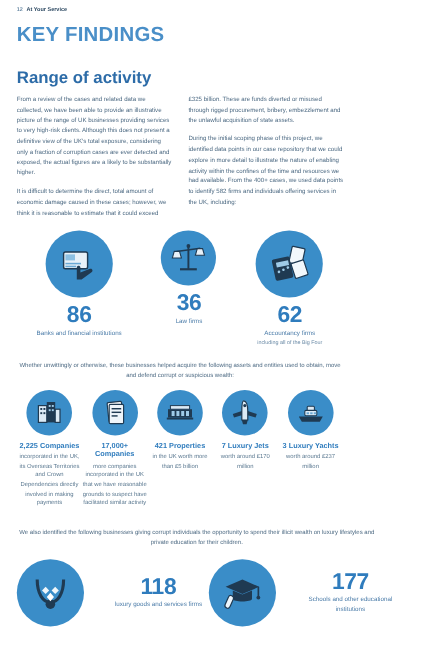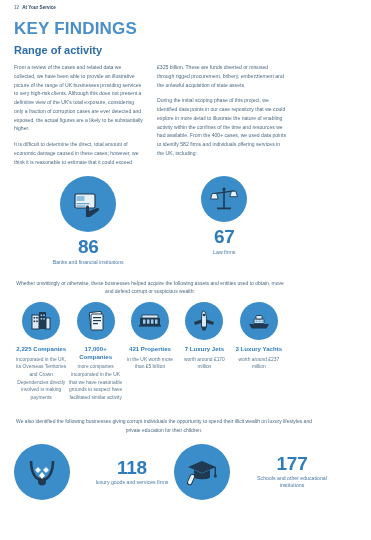--- a/index.html
+++ b/index.html
@@ -20,22 +20,22 @@
   .run-num { color: #6f8ea8; }
   .run-title { color: #2e4a63; }
 
   .page-title {
     margin-top: 9px;
     font-size: 17px; font-weight: bold; letter-spacing: .2px;
     color: #4a8fc8;
   }
 
   .section-title {
-    margin-top: 5px;
-    font-size: 11px; font-weight: bold; color: #2d6ca8;
+    margin-top: 17px;
+    font-size: 14px; font-weight: bold; color: #2d6ca8;
   }
 
   
   .cols { display: flex; gap: 14px; margin-top: 7px; }
   .col { width: 164px; }
   .col p {
     font-size: 5.1px; line-height: 1.72; color: #4d6a83; text-align: left;
   }
   .col p + p { margin-top: 7px; }
 
@@ -132,24 +132,40 @@
       <div class="circle c-sm">
         <svg width="30" height="30" viewBox="0 0 30 30">
           <rect x="14.2" y="5" width="1.6" height="19" fill="#1f3a52"></rect>
           <rect x="8" y="23.5" width="14" height="1.8" fill="#1f3a52"></rect>
           <rect x="5" y="7.6" width="20" height="1.3" fill="#1f3a52" transform="rotate(-8 15 8.2)"></rect>
           <circle cx="15" cy="5" r="1.6" fill="#1f3a52"></circle>
           <path d="M3.2 9.5 L7.6 9.5 L9.2 15 L1.6 15 Z" fill="#e8f1f8" stroke="#1f3a52" stroke-width=".9"></path>
           <path d="M22.4 7.2 L26.8 7.2 L28.4 12.7 L20.8 12.7 Z" fill="#e8f1f8" stroke="#1f3a52" stroke-width=".9"></path>
         </svg>
       </div>
-      <div class="stat-num">67</div>
+      <div class="stat-num">36</div>
       <div class="stat-label">Law firms</div>
     </div>
 
+    <div class="stat">
+      <div class="circle c-lg">
+        <svg width="34" height="34" viewBox="0 0 34 34">
+          <rect x="18" y="3" width="11" height="14" rx="1" fill="#f2f8fc" stroke="#1f3a52" stroke-width="1" transform="rotate(12 23 10)"></rect>
+          <rect x="20" y="15" width="11" height="13" rx="1" fill="#f2f8fc" stroke="#1f3a52" stroke-width="1" transform="rotate(-18 25 21)"></rect>
+          <rect x="4" y="12" width="15" height="18" rx="1.5" fill="#1f3a52" transform="rotate(-12 11 21)"></rect>
+          <rect x="6.2" y="15" width="10.4" height="4" fill="#9fcbe8" transform="rotate(-12 11 17)"></rect>
+          <circle cx="8" cy="23" r="1.1" fill="#9fcbe8" transform="rotate(-12 11 21)"></circle>
+          <circle cx="12" cy="22" r="1.1" fill="#9fcbe8" transform="rotate(-12 11 21)"></circle>
+          <circle cx="16" cy="21" r="1.1" fill="#9fcbe8" transform="rotate(-12 11 21)"></circle>
+        </svg>
+      </div>
+      <div class="stat-num">62</div>
+      <div class="stat-label">Accountancy firms</div>
+      <div class="stat-sub">including all of the Big Four</div>
+    </div>
 
   </div>
 
   <p class="lede lede-1">Whether unwittingly or otherwise, these businesses helped acquire the following assets and entities used to obtain, move and defend corrupt or suspicious wealth:</p>
 
   <div class="row-5">
 
     <div class="five-item">
       <div class="circle c-md">
         <svg width="24" height="24" viewBox="0 0 24 24">

